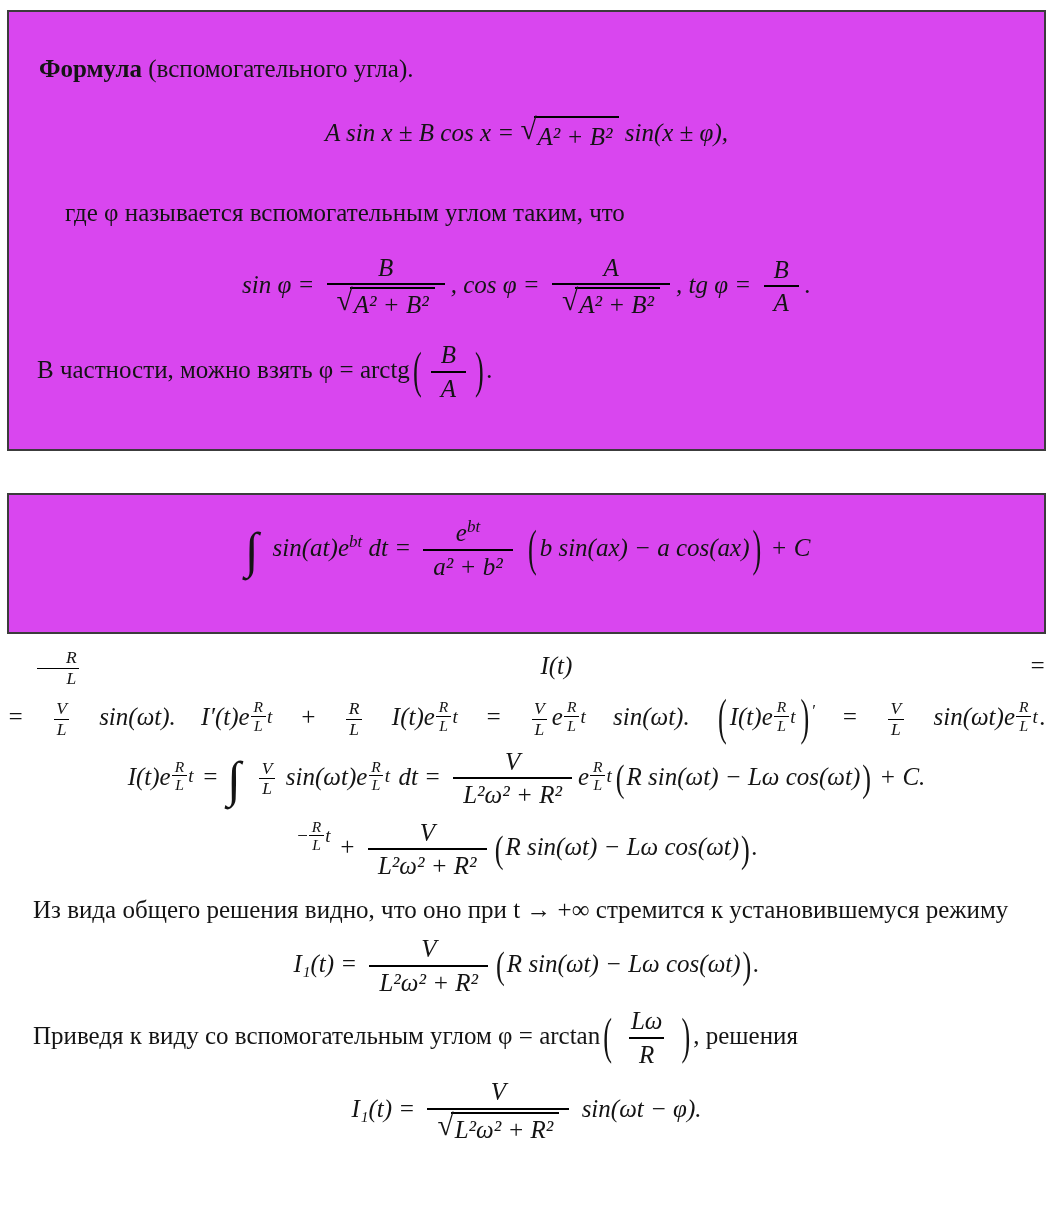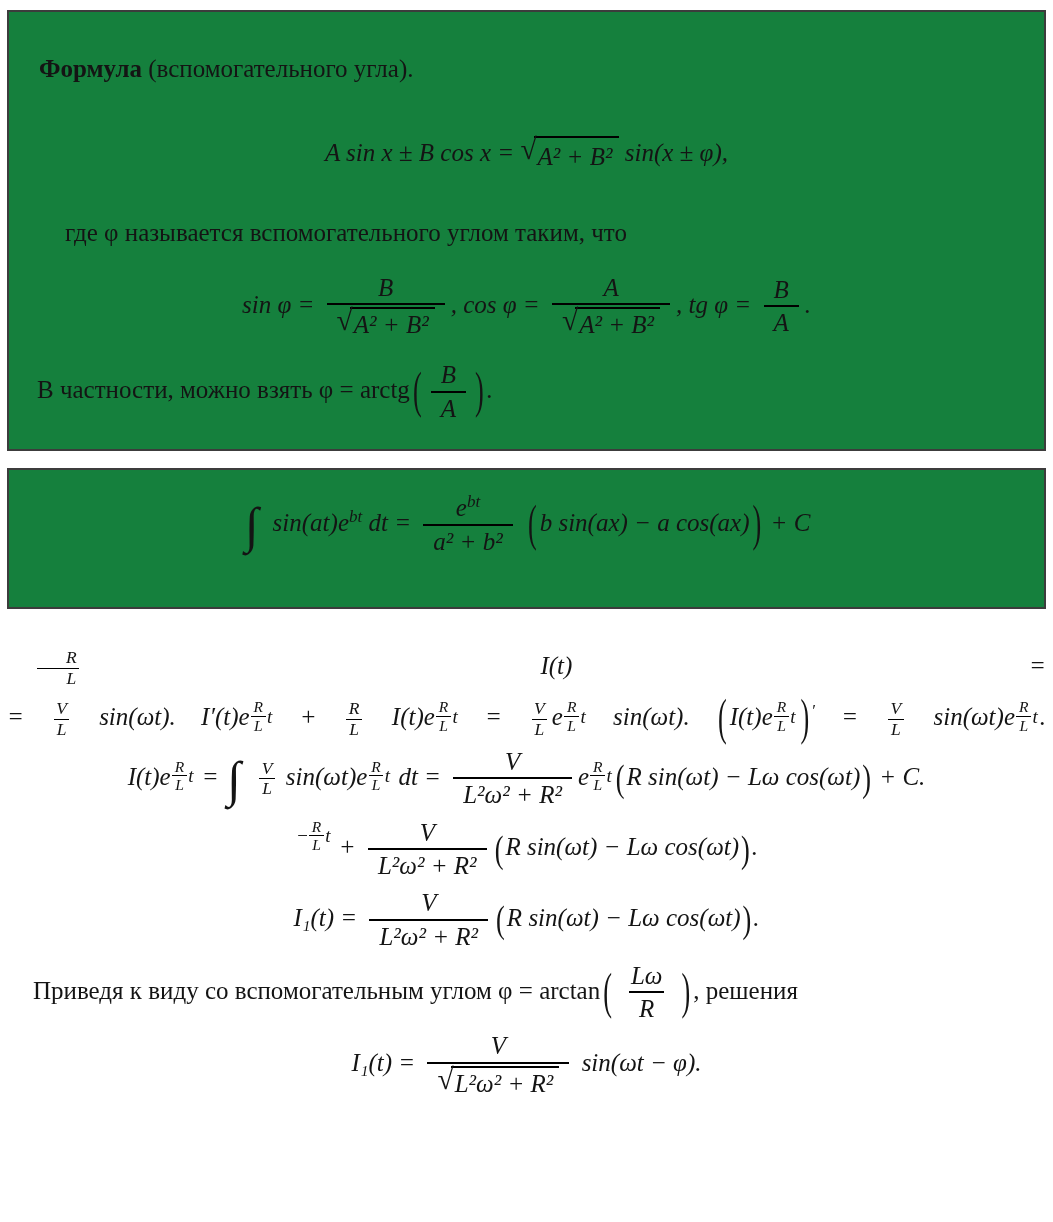--- a/index.html
+++ b/index.html
@@ -5,26 +5,26 @@
   * { box-sizing: border-box; }
   html,body { margin:0; padding:0; }
   body {
     width:1053px; height:1222px; background:#ffffff; color:#141414;
     font-family:"Liberation Serif","DejaVu Serif",serif;
     font-size:25px; line-height:1.35; position:relative; overflow:hidden;
   }
   .m { font-style:italic; }
   .ru { font-style:normal; }
 
-  .box { position:absolute; left:7px; width:1039px; border:2px solid #3c3c3c; background:#15803d; }
+  .box { position:absolute; left:7px; width:1039px; border:2px solid #3c3c3c; background:#d946ef; }
   .box1 { top:10px; height:441px; padding:26px 26px 0 26px; overflow:hidden; }
-  .box2 { top:468px; height:141px; text-align:center; padding-top:24px; }
+  .box2 { top:493px; height:141px; text-align:center; padding-top:24px; }
 
   .b1-title { margin:14px 0 0 4px; }
-  .b1-eq1 { margin-top:50px; text-align:center; }
+  .b1-eq1 { margin-top:30px; text-align:center; }
   .b1-where { margin:42px 0 0 4px; text-indent:26px; }
   .b1-eq2 { margin-top:24px; text-align:center; }
   .b1-partic { margin-top:21px; margin-left:2px; }
 
   
   .fr { display:inline-flex; flex-direction:column; align-items:center;
         vertical-align:middle; margin:0 6px; line-height:1.15; text-align:center; }
   .fr .num { padding:0 10px 1px; }
   .fr .den { border-top:2px solid #000; padding:2px 10px 0; }
 
@@ -73,21 +73,21 @@
 
   <div class="b1-eq1">
     <span class="m">A sin x ± B cos x =</span>
     <span class="sqrt">
         <span class="sg">√</span>
         <span class="rad m">A² + B²</span>
       </span>
     <span class="m">sin(x ± φ),</span>
   </div>
 
-  <div class="b1-where ru">где φ называется вспомогательного углом таким, что</div>
+  <div class="b1-where ru">где φ называется вспомогательным углом таким, что</div>
 
   <div class="b1-eq2">
     <span class="m">sin φ =</span>
     <span class="fr">
         <span class="num m">B</span>
         <span class="den"><span class="sqrt">
             <span class="sg">√</span>
             <span class="rad m">A² + B²</span>
           </span></span>
       </span><span class="m">,</span>
@@ -238,20 +238,21 @@
         </span>
         <span class="m">t</span>
       </span>
     <span class="m">+</span>
     <span class="fr">
         <span class="num m">V</span>
         <span class="den m">L²ω² + R²</span>
       </span><span class="bp2">(</span><span class="m">R sin(ωt) − Lω cos(ωt)</span><span class="bp2">)</span><span class="m">.</span>
   </div>
 
+  <div class="p-text ru">Из вида общего решения видно, что оно при t → +∞ стремится к установившемуся режиму</div>
 
   <div class="disp">
     <span class="m">I₁(t) =</span>
     <span class="fr">
         <span class="num m">V</span>
         <span class="den m">L²ω² + R²</span>
       </span><span class="bp2">(</span><span class="m">R sin(ωt) − Lω cos(ωt)</span><span class="bp2">)</span><span class="m">.</span>
   </div>
 
   <div class="p3line">

